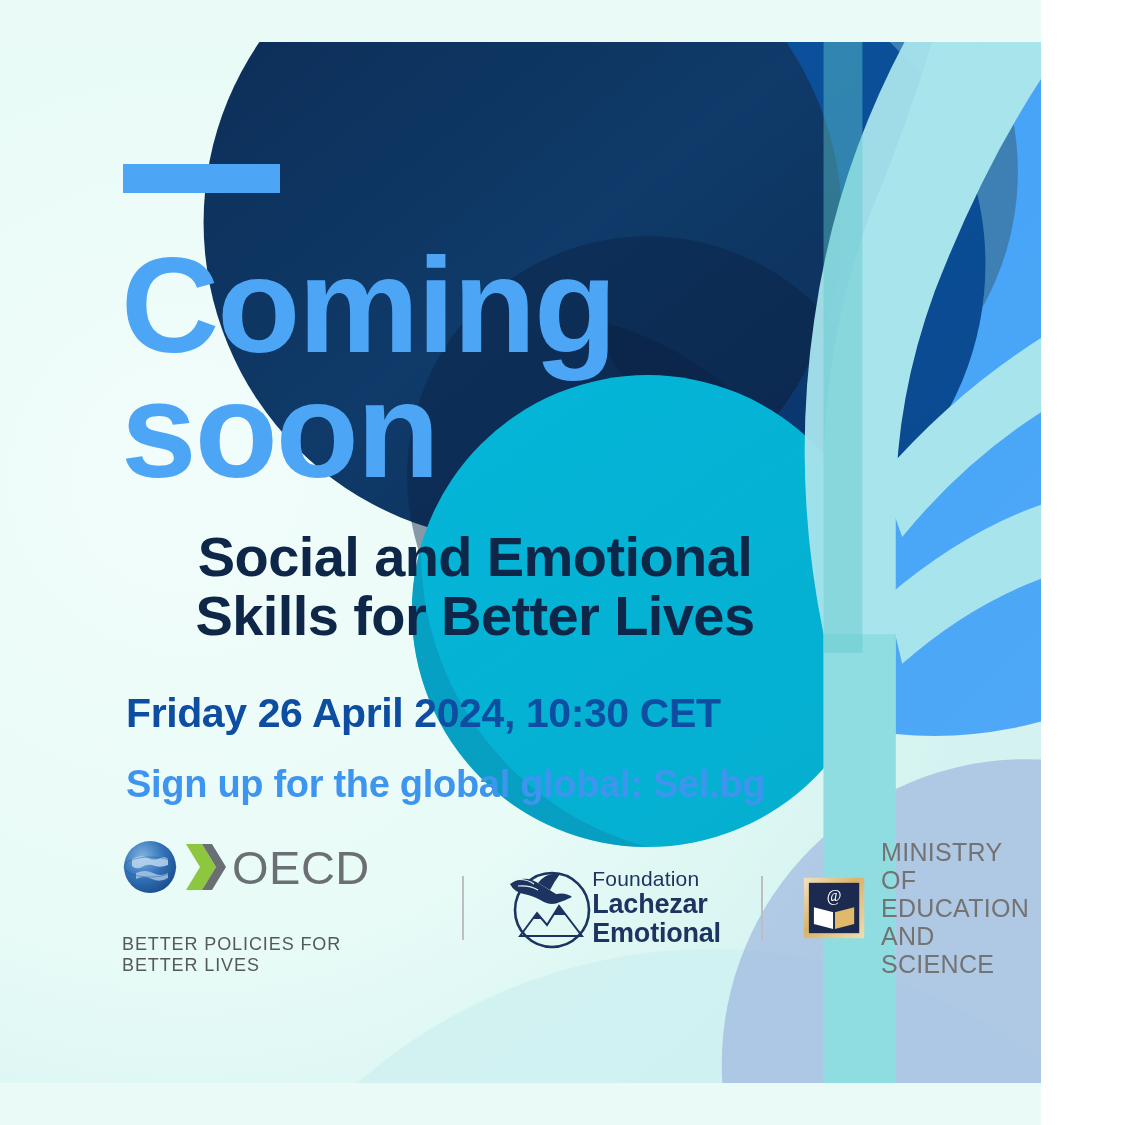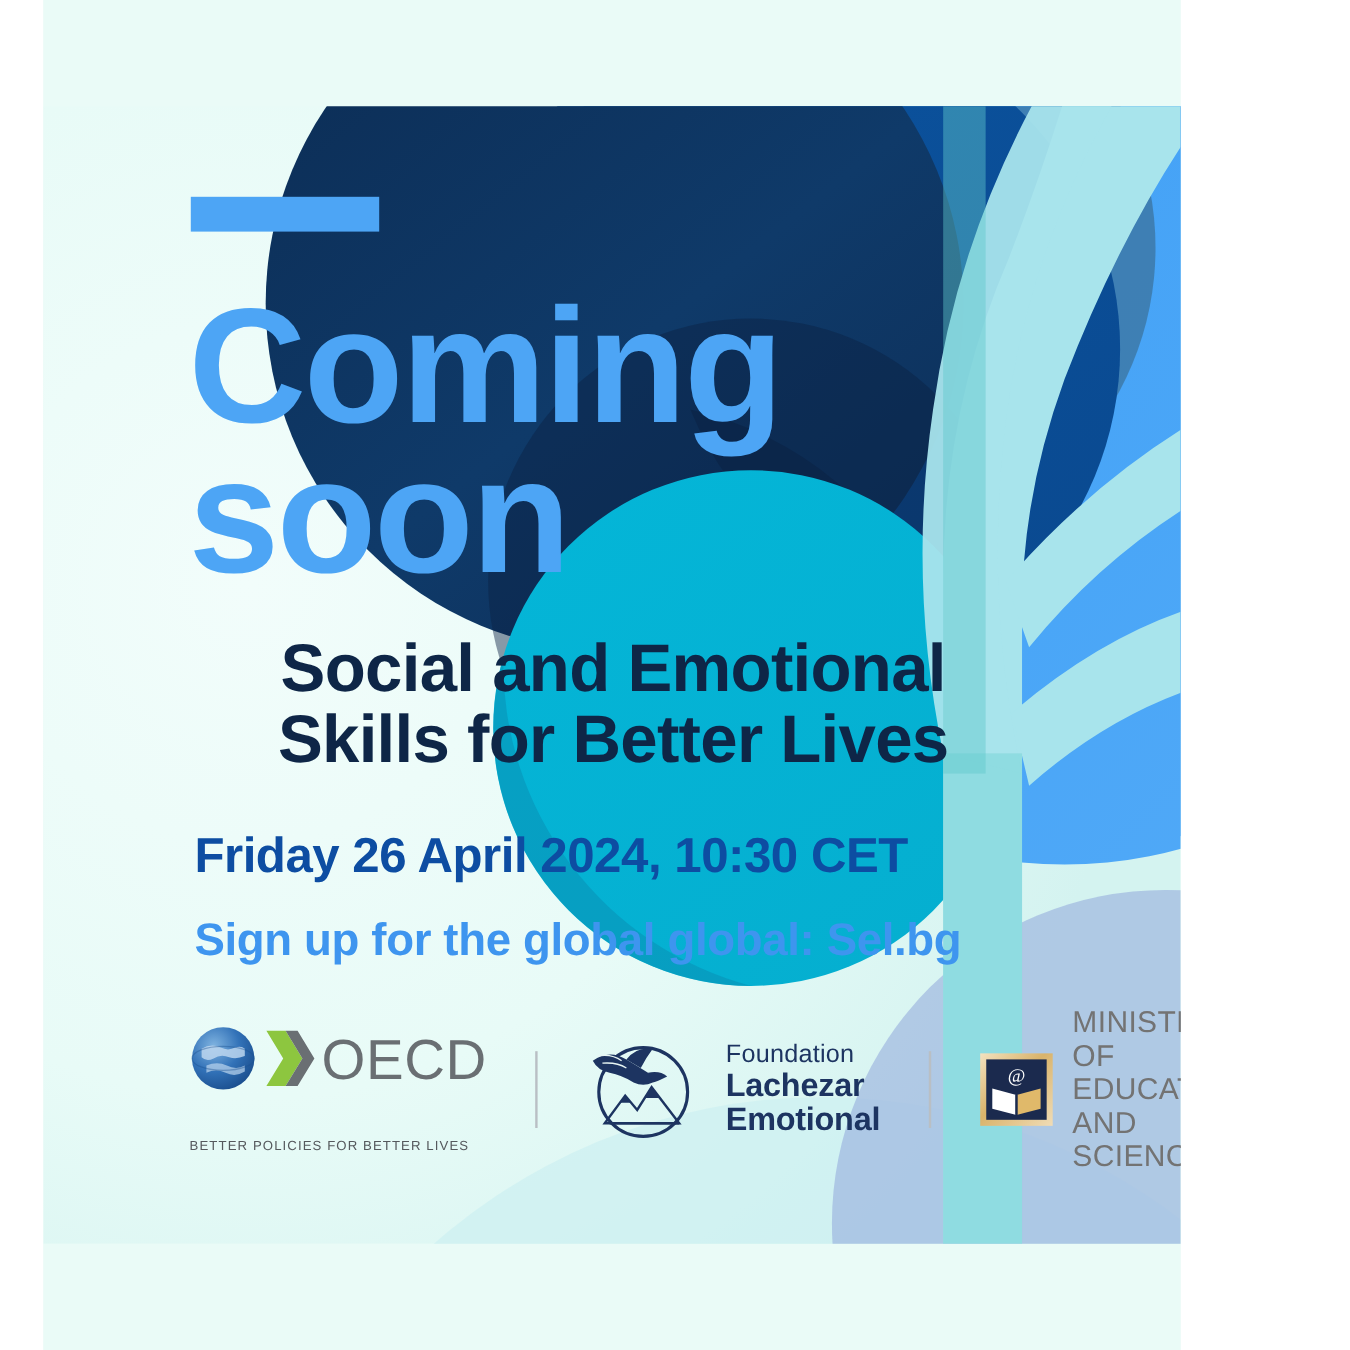--- a/index.html
+++ b/index.html
@@ -5,26 +5,25 @@
 <style>
   html, body {
     margin: 0;
     padding: 0;
     background: #ffffff;
   }
   * { box-sizing: border-box; }
 
   .poster {
     position: relative;
-    width: 948px;
+    width: 1041px;
     height: 1125px;
     overflow: hidden;
     background: #eafbf7;
     font-family: "Liberation Sans", "DejaVu Sans", sans-serif;
-    margin-left: 36px;
   }
 
   
   .bg-art {
     position: absolute;
     inset: 0;
     width: 100%;
     height: 100%;
     z-index: 0;
     pointer-events: none;
@@ -121,28 +120,28 @@
   .oecd-word {
     font-size: 47px;
     font-weight: 400;
     letter-spacing: 0.5px;
     color: #6a6f73;
     line-height: 1;
     font-family: "Liberation Sans", "DejaVu Sans", sans-serif;
   }
   .oecd-tag {
     margin-top: 7px;
-    font-size: 11px;
+    font-size: 18px;
     letter-spacing: 0.9px;
     color: #55595d;
     font-weight: 400;
   }
 
   
-  .fnd { display: flex; align-items: center; gap: 29px; }
+  .fnd { display: flex; align-items: center; gap: 0; }
   .fnd-text { line-height: 1.05; color: #1d3461; }
   .fnd-line1 { font-size: 21px; font-weight: 400; letter-spacing: 0.2px; }
   .fnd-line2 { font-size: 27px; font-weight: 700; letter-spacing: -0.2px; }
   .fnd-line3 { font-size: 27px; font-weight: 700; letter-spacing: -0.2px; }
 
   
   .min { display: flex; align-items: center; gap: 16px; }
   .min-text {
     line-height: 1.12;
     color: #737373;

